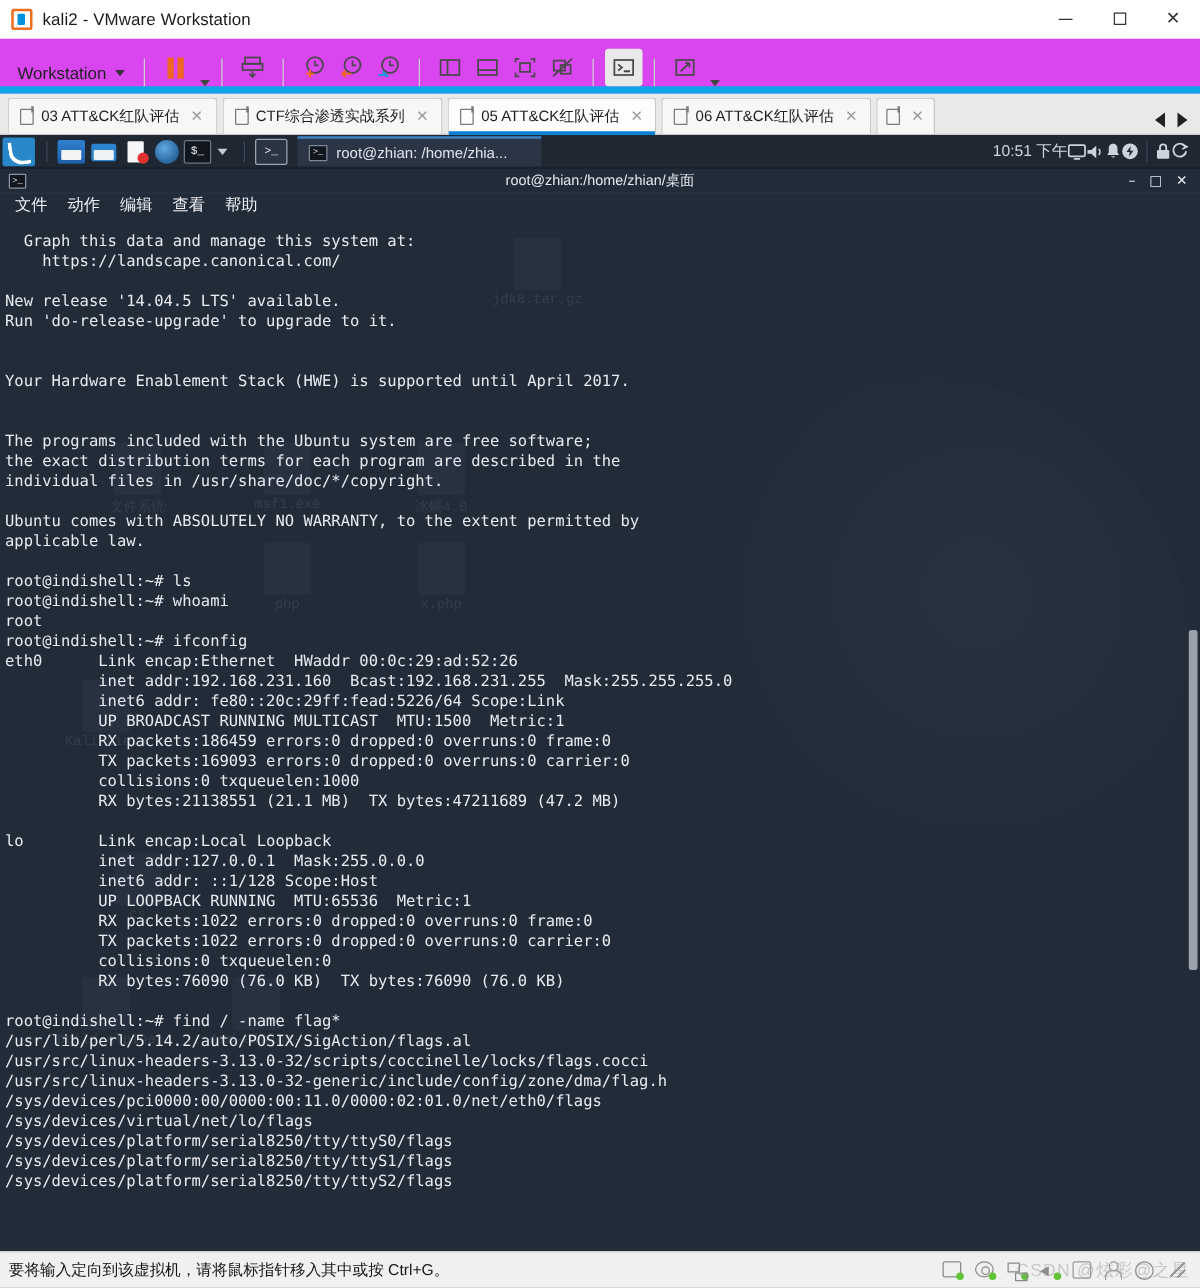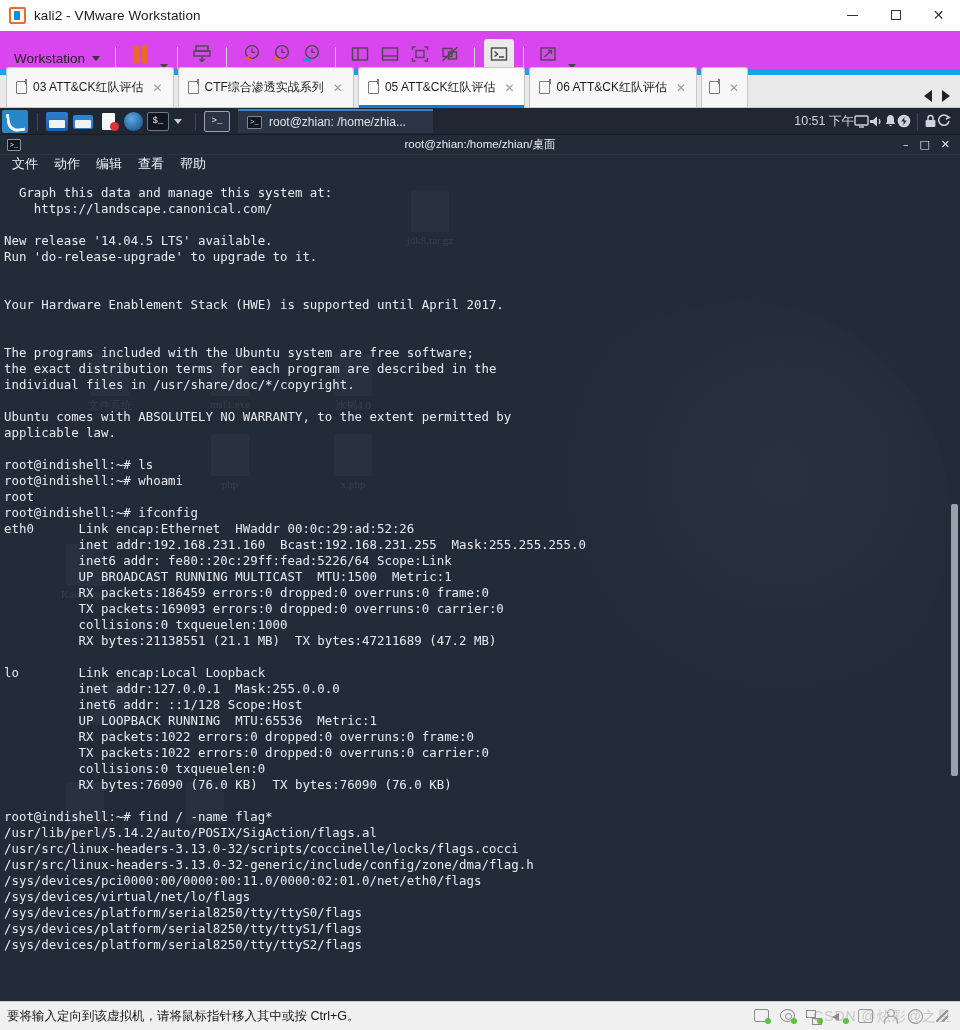--- a/index.html
+++ b/index.html
@@ -86,21 +86,21 @@
   
   .tabstrip {
     height: 33px; flex: 0 0 33px;
     background: #e9e9e9;
     display: flex; align-items: flex-end;
     padding-left: 6px;
     border-bottom: 1px solid #c8c8c8;
     position: relative;
   }
   .tab {
-    height: 40px;
+    height: 29px;
     background: #f7f7f7;
     border: 1px solid #c6c6c6; border-bottom: none;
     border-radius: 3px 3px 0 0;
     display: flex; align-items: center; gap: 6px;
     padding: 0 7px 0 9px;
     margin-right: 4px;
     position: relative;
   }
   .tab.active { background: #fdfdfd; }
   .tab.active::after {
@@ -260,21 +260,21 @@
     display: flex; align-items: flex-start; gap: 16px;
     padding-left: 12px;
     font-size: 13px; color: #eceff3;
   }
   .term-body {
     flex: 1 1 auto; position: relative; overflow: hidden;
   }
   .ghost-layer {
     position: absolute; inset: 0; pointer-events: none;
     opacity: .10; color: #cfd8e4;
-    font-size: 11px; font-family: Liberation Serif, serif;
+    font-size: 11px; font-family: Liberation Mono, monospace;
   }
   .ghost {
     position: absolute; text-align: center; width: 110px;
   }
   .ghost .gi {
     width: 38px; height: 42px; margin: 0 auto 2px;
     background: #8fa0b5; border-radius: 3px; opacity: .55;
   }
   .kali-drag {
     position: absolute; right: 10px; top: 120px;

